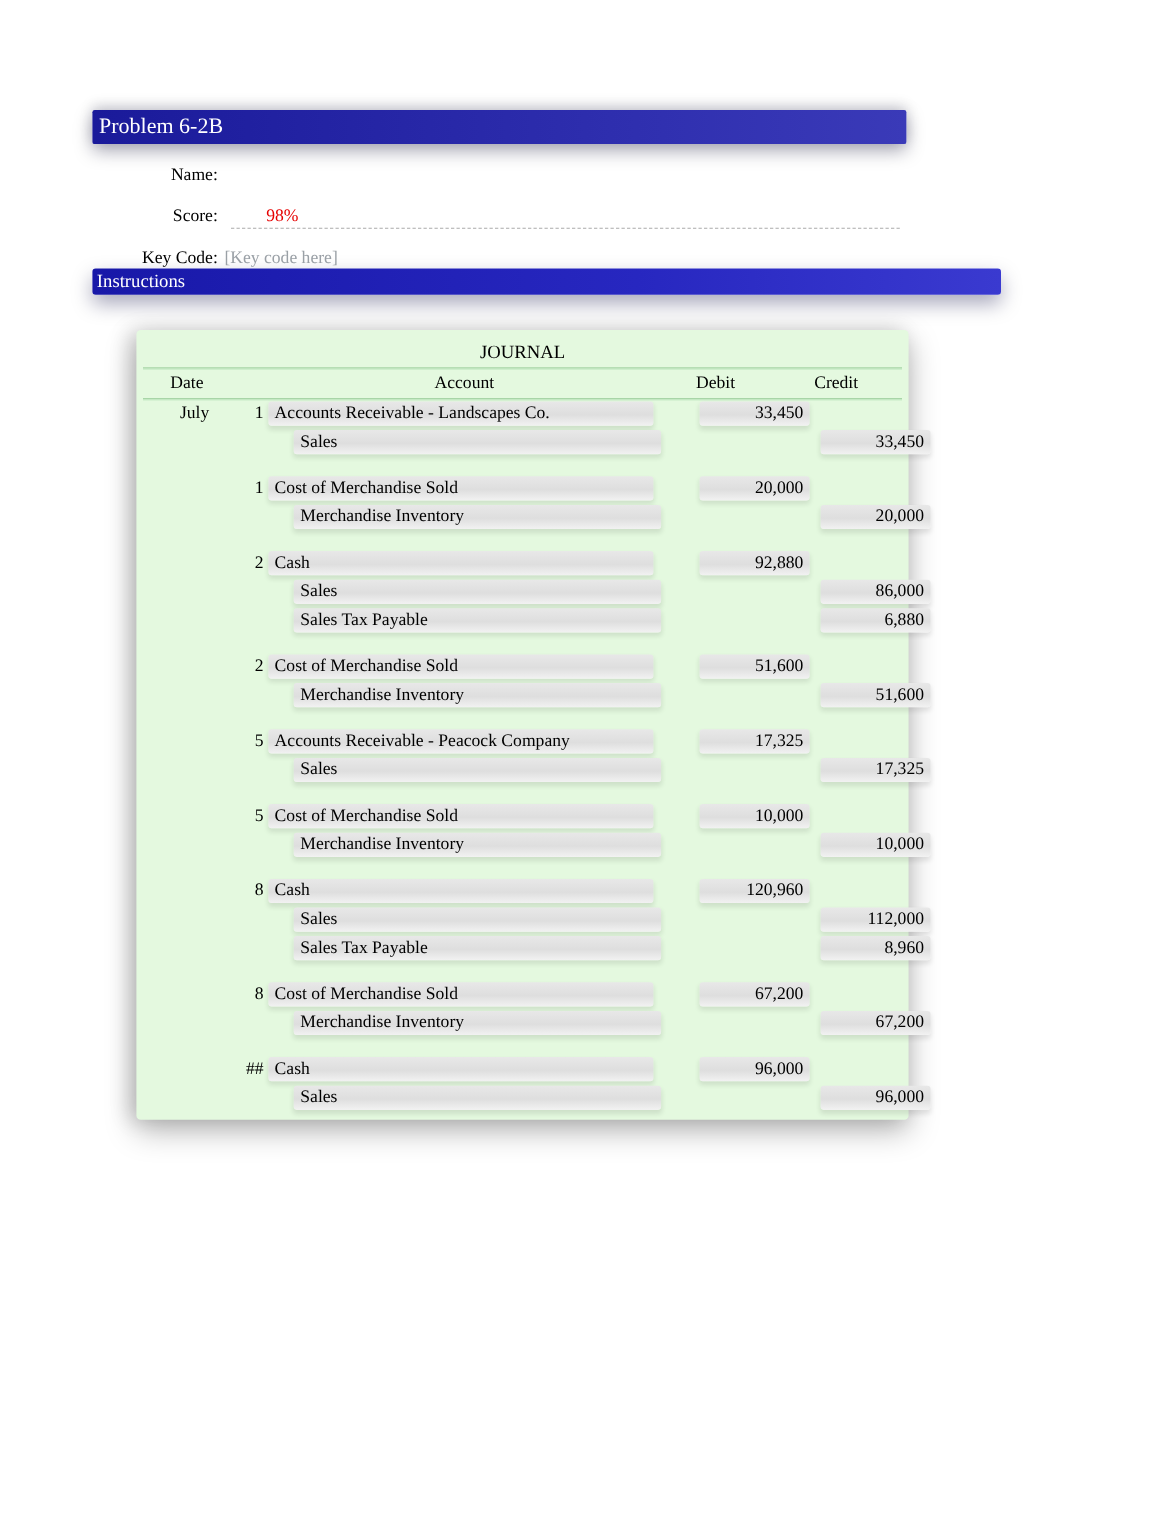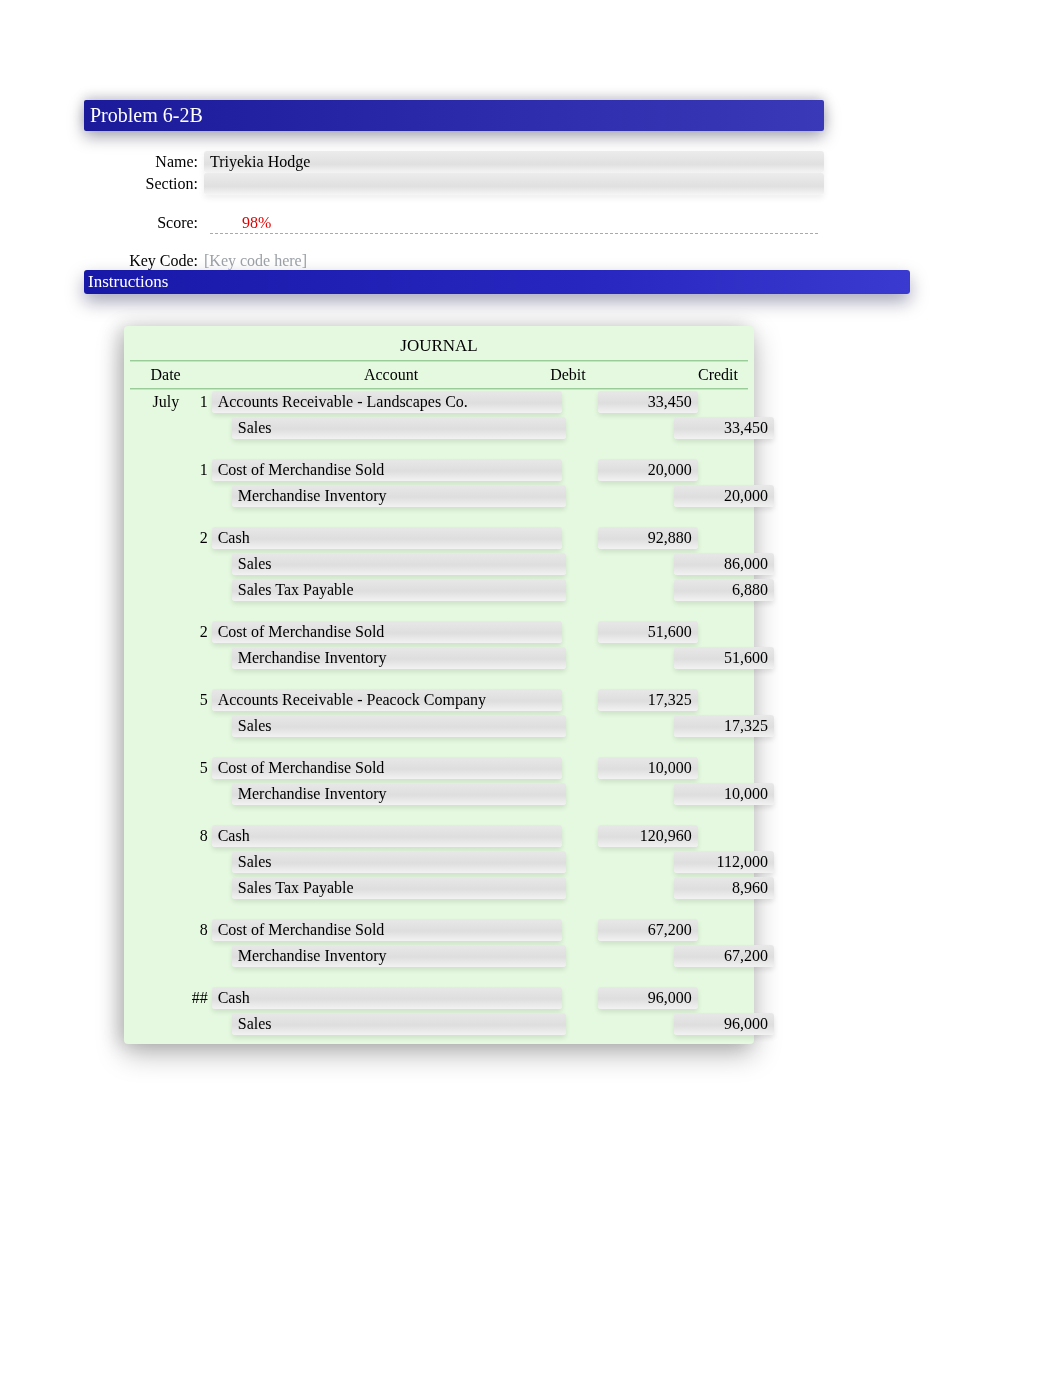--- a/index.html
+++ b/index.html
@@ -89,21 +89,21 @@
     background: linear-gradient(to bottom, rgba(222,255,222,0) 0%, rgba(222,255,222,0.7) 30%, rgba(222,255,222,0.9) 100%);
     padding-bottom: 12px;
     box-shadow: 0 10px 24px rgba(0,0,0,0.08);
     width: 826px;
     border-bottom-left-radius: 8px;
     border-bottom-right-radius: 8px;
   }
 
   .journal-wrap {
     margin: 32px 0 0 40px;
-    width: 630px;
+    width: 702px;
     background: #e4f9df;
     border-radius: 4px;
     box-shadow: 0 10px 28px rgba(0,0,0,0.28), -6px 0 18px rgba(0,0,0,0.15);
     padding: 10px 6px 6px 6px;
   }
   .journal-title {
     text-align: center;
     font-size: 17px;
     color: #000;
     margin-bottom: 4px;
@@ -156,29 +156,20 @@
 
 <div class="page">
 
   <div class="header-bar">
     <span>Problem 6-2B</span>
   </div>
 
   <div class="info-block">
     <div class="info-row name-cell">
       <div class="info-label">Name:</div>
-      <div class="info-value">
-        <div class="info-cell">Triyekia Hodge</div>
-      </div>
-    </div>
-    <div class="info-row section-cell">
-      <div class="info-label">Section:</div>
-      <div class="info-value">
-        <div class="info-cell"></div>
-      </div>
     </div>
     <div class="info-row score-row">
       <div class="info-label">Score:</div>
       <div class="info-value">
         <div class="score-value">98%</div>
       </div>
     </div>
     <div class="score-underline"></div>
     <div class="info-row keycode-row">
       <div class="info-label">Key Code:</div>
@@ -193,22 +184,22 @@
   </div>
 
 
   <div class="journal-wrap">
     <div class="journal-title">JOURNAL</div>
     <div class="journal-rule"></div>
     <div class="journal-head">
       <div class="col-date">Date</div>
       <div class="col-day"></div>
       <div class="col-acct" style="text-align:center;">Account</div>
-      <div class="col-debit" style="text-align:left;">Debit</div>
-      <div class="col-credit" style="">Credit</div>
+      <div class="col-debit" style="text-align:center;">Debit</div>
+      <div class="col-credit" style="text-align:center;">Credit</div>
     </div>
     <div class="journal-rule"></div>
 
     <div class="journal-body" id="journal-body">
         <div class="entry-group">
           <div class="jrow">
             <div class="col-date month-label">July</div>
             <div class="col-day day-label">1</div>
             <div class="col-acct">
               <div class="cell-input acct-cell acct-primary">Accounts Receivable - Landscapes Co.</div>

